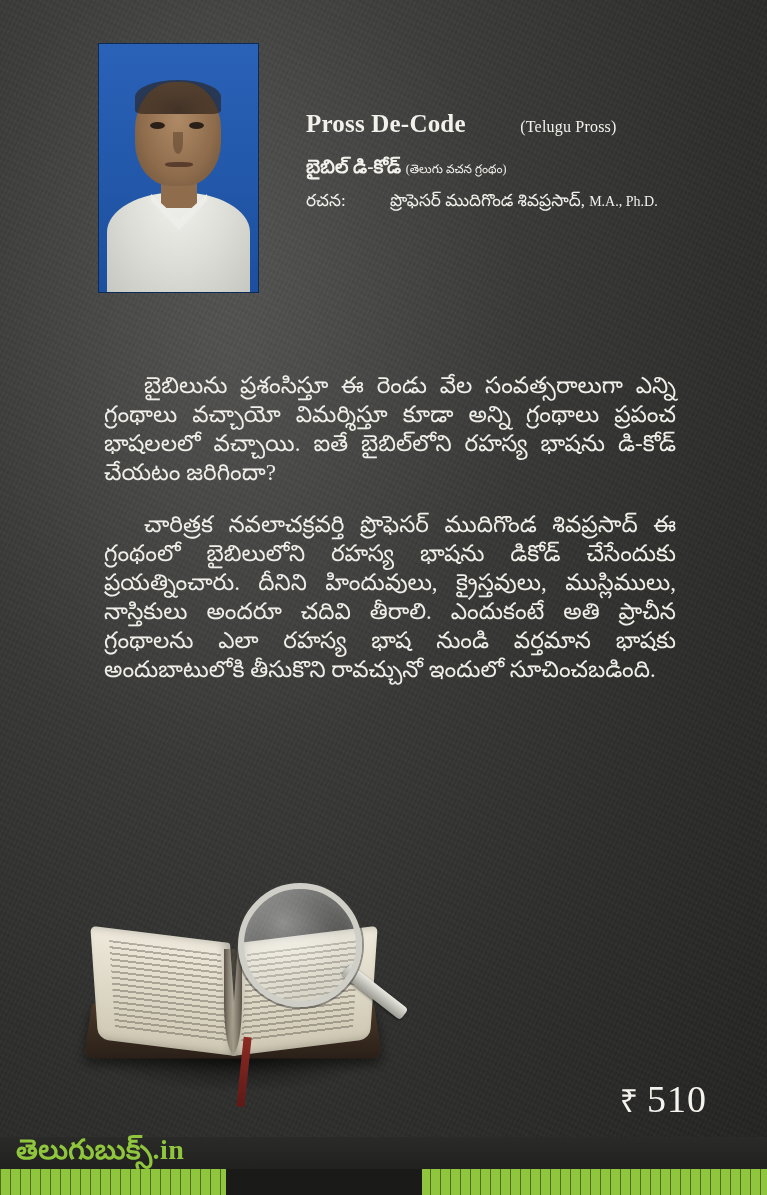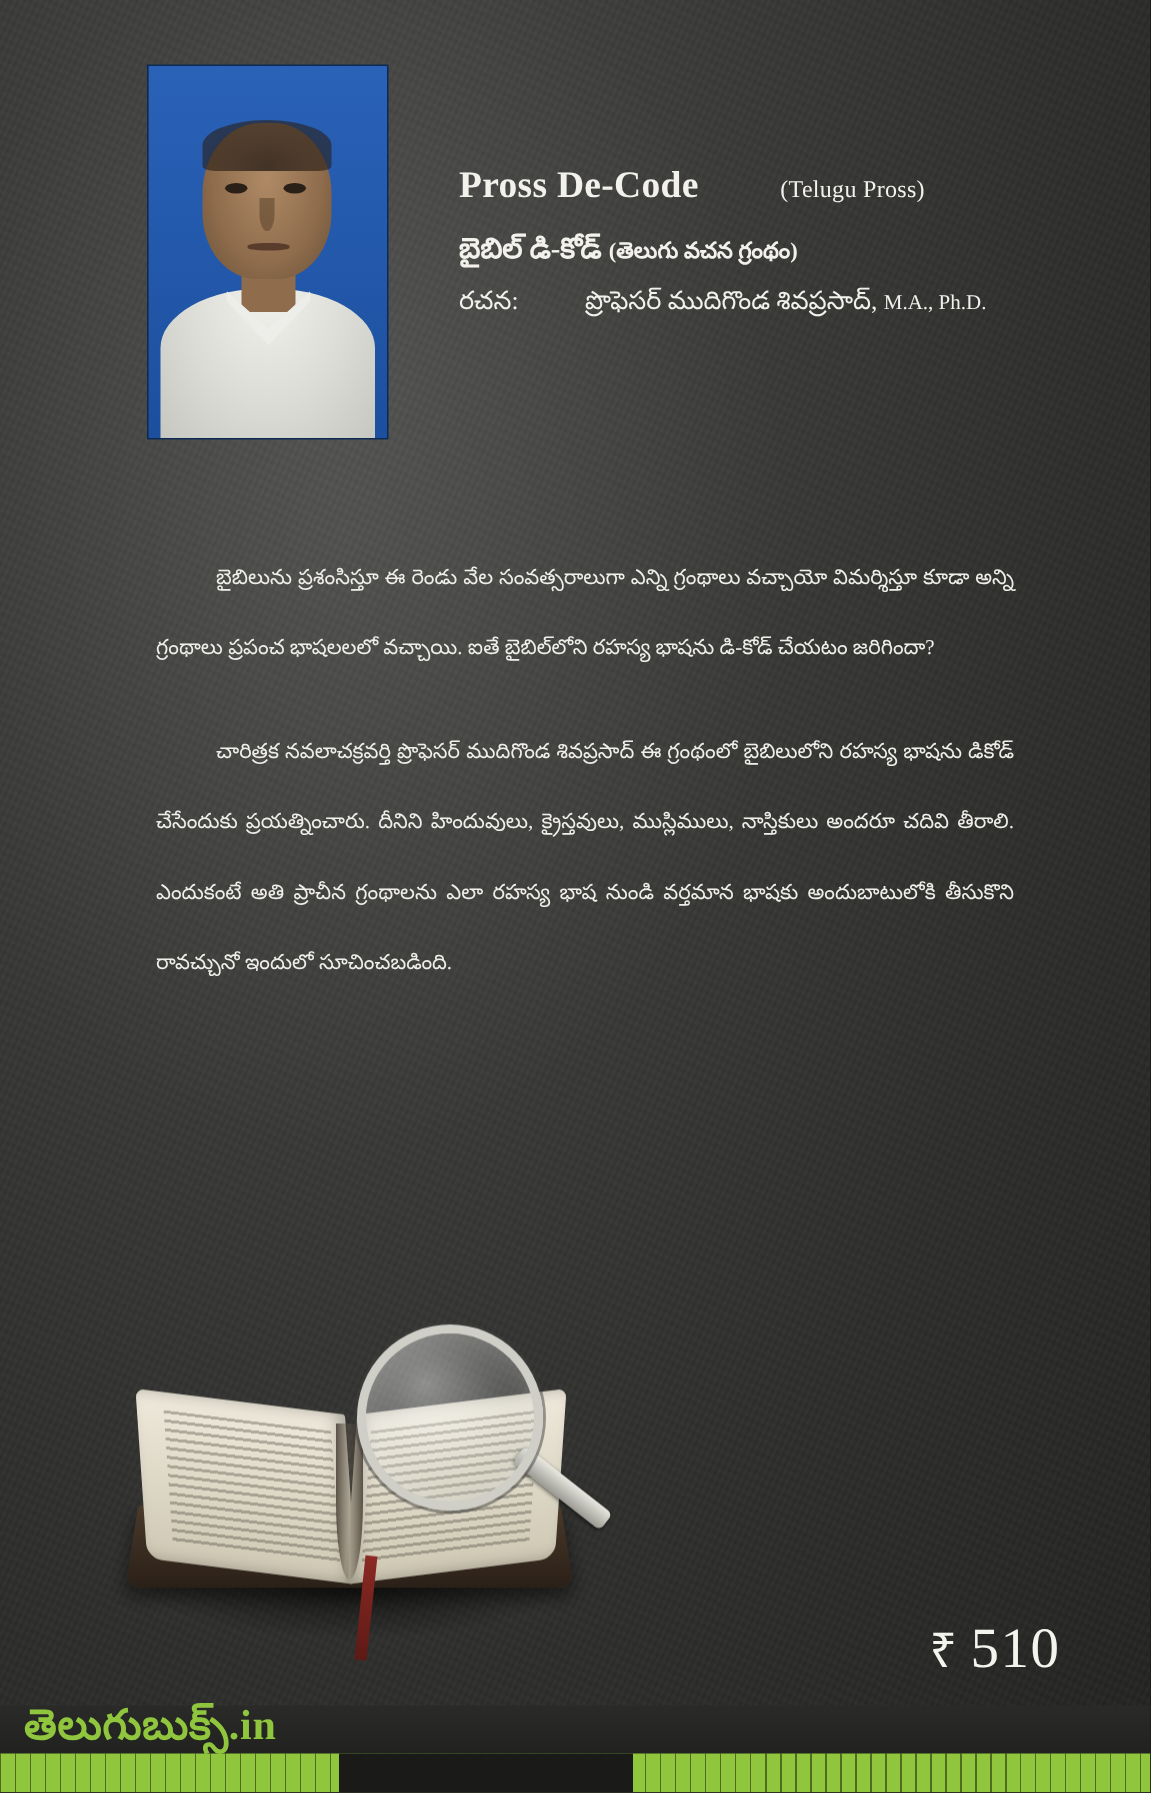--- a/index.html
+++ b/index.html
@@ -157,40 +157,40 @@
     font-size: 15px;
     font-weight: bold;
   }
   .line-te-title {
     margin-top: 16px;
     font-size: 19px;
     font-weight: bold;
     line-height: 1.3;
   }
   .line-te-title .paren-te {
-    font-size: 15px;
-    font-weight: bold;
+    font-size: 12px;
+    font-weight: normal;
   }
   .line-te-author {
     margin-top: 11px;
     font-size: 17px;
     line-height: 1.3;
   }
   .line-te-author .te-bold { font-weight: normal; margin-left: 40px; }
   .line-te-author .degrees2 { font-size: 14px; }
 
   
   .bodytext {
     position: absolute;
     left: 104px;
     top: 348px;
     width: 572px;
     color: #efeee9;
-    font-size: 14px;
-    line-height: 47px;
+    font-size: 23px;
+    line-height: 29px;
   }
   .para {
     text-align: justify;
     text-justify: inter-word;
     margin-bottom: 22px;
   }
   .para.indent { text-indent: 40px; }
   .para.short { text-align: left; }
 
   

